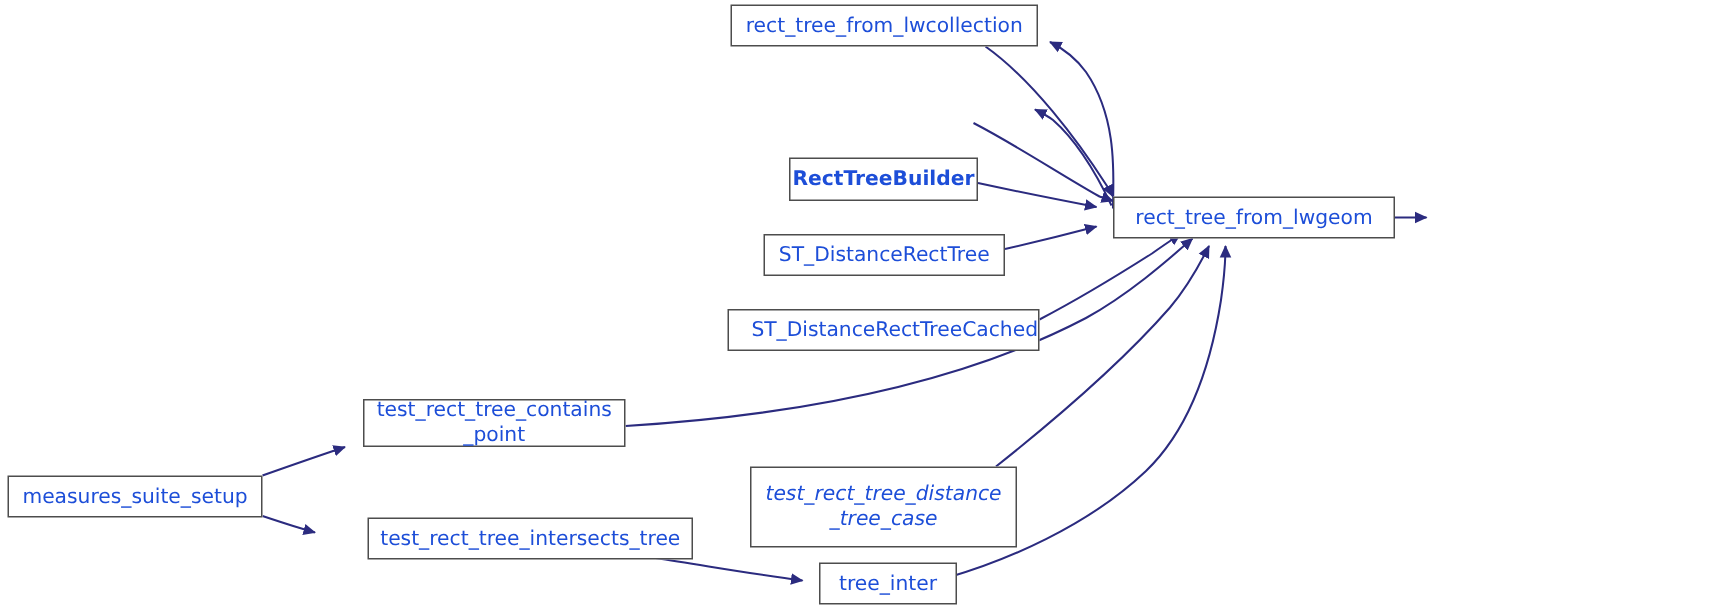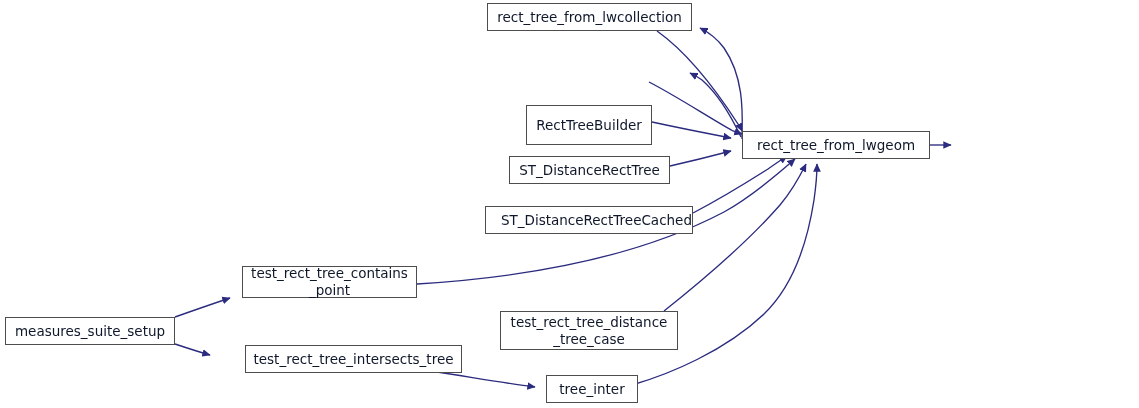--- a/index.html
+++ b/index.html
@@ -21,21 +21,21 @@
     top: 0;
     width: 1139px;
     height: 408px;
     pointer-events: none;
   }
   .node {
     position: absolute;
     box-sizing: border-box;
     border: 1px solid #4d4d4d;
     background: #ffffff;
-    color: #0f172a;
+    color: #1d4ed8;
     display: flex;
     align-items: center;
     justify-content: center;
     text-align: center;
     font-size: 13.5px;
     line-height: 1.25;
     letter-spacing: 0px;
     white-space: pre;
     cursor: default;
   }
@@ -88,21 +88,21 @@
 
       <path d="M 919 145 L 951 145" marker-end="url(#arrow)"></path>
     </g>
   </svg>
 
   <div class="node" style="left:487px; top:3px; width:205px; height:28px;">
     <span>rect_tree_from_lwcollection</span>
   </div>
 
 
-  <div class="node" style="left:526px; top:105px; width:126px; height:40px;">
+  <div class="node" style="left:526px; top:105px; width:126px; height:29px;font-weight:bold;">
     <span>RectTreeBuilder</span>
   </div>
 
   <div class="node" style="left:509px; top:156px; width:161px; height:28px;">
     <span>ST_DistanceRectTree</span>
   </div>
 
   <div class="node" style="left:485px; top:206px; width:208px; height:28px;justify-content:flex-end;">
     <span>ST_DistanceRectTreeCached</span>
   </div>
@@ -113,21 +113,21 @@
   </div>
 
   <div class="node" style="left:5px; top:317px; width:170px; height:28px;">
     <span>measures_suite_setup</span>
   </div>
 
   <div class="node" style="left:220px; top:345px; width:217px; height:28px;margin-left:25px;">
     <span>test_rect_tree_intersects_tree</span>
   </div>
 
-  <div class="node" style="left:500px; top:311px; width:178px; height:39px;">
+  <div class="node" style="left:500px; top:311px; width:178px; height:54px;font-style:italic;">
     <span>test_rect_tree_distance
 _tree_case</span>
   </div>
 
   <div class="node" style="left:546px; top:375px; width:92px; height:28px;">
     <span>tree_inter</span>
   </div>
 
   <div class="node" style="left:742px; top:131px; width:188px; height:28px;">
     <span>rect_tree_from_lwgeom</span>

